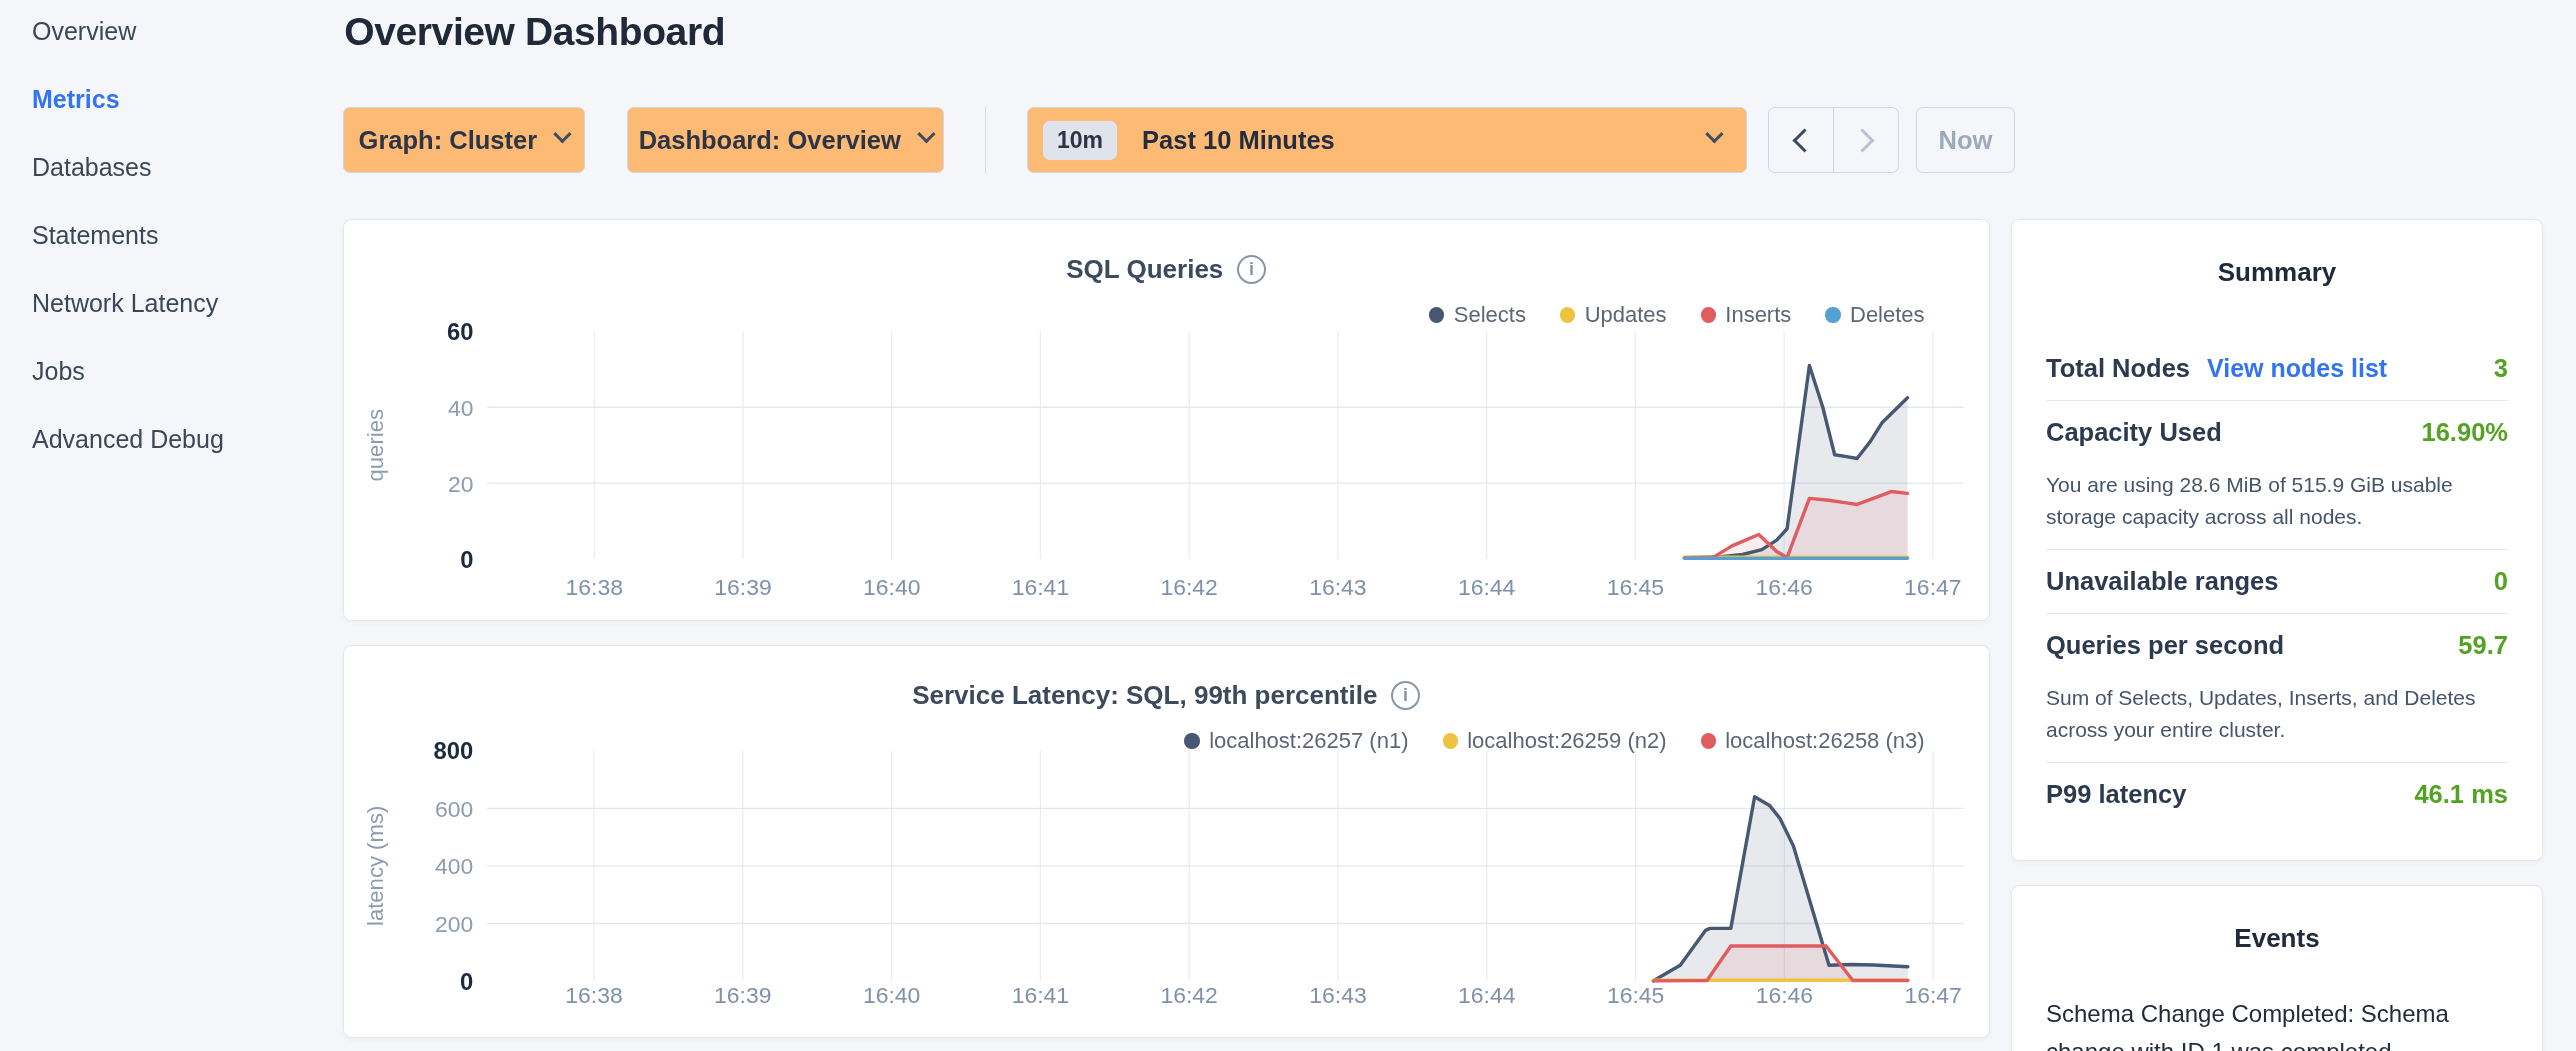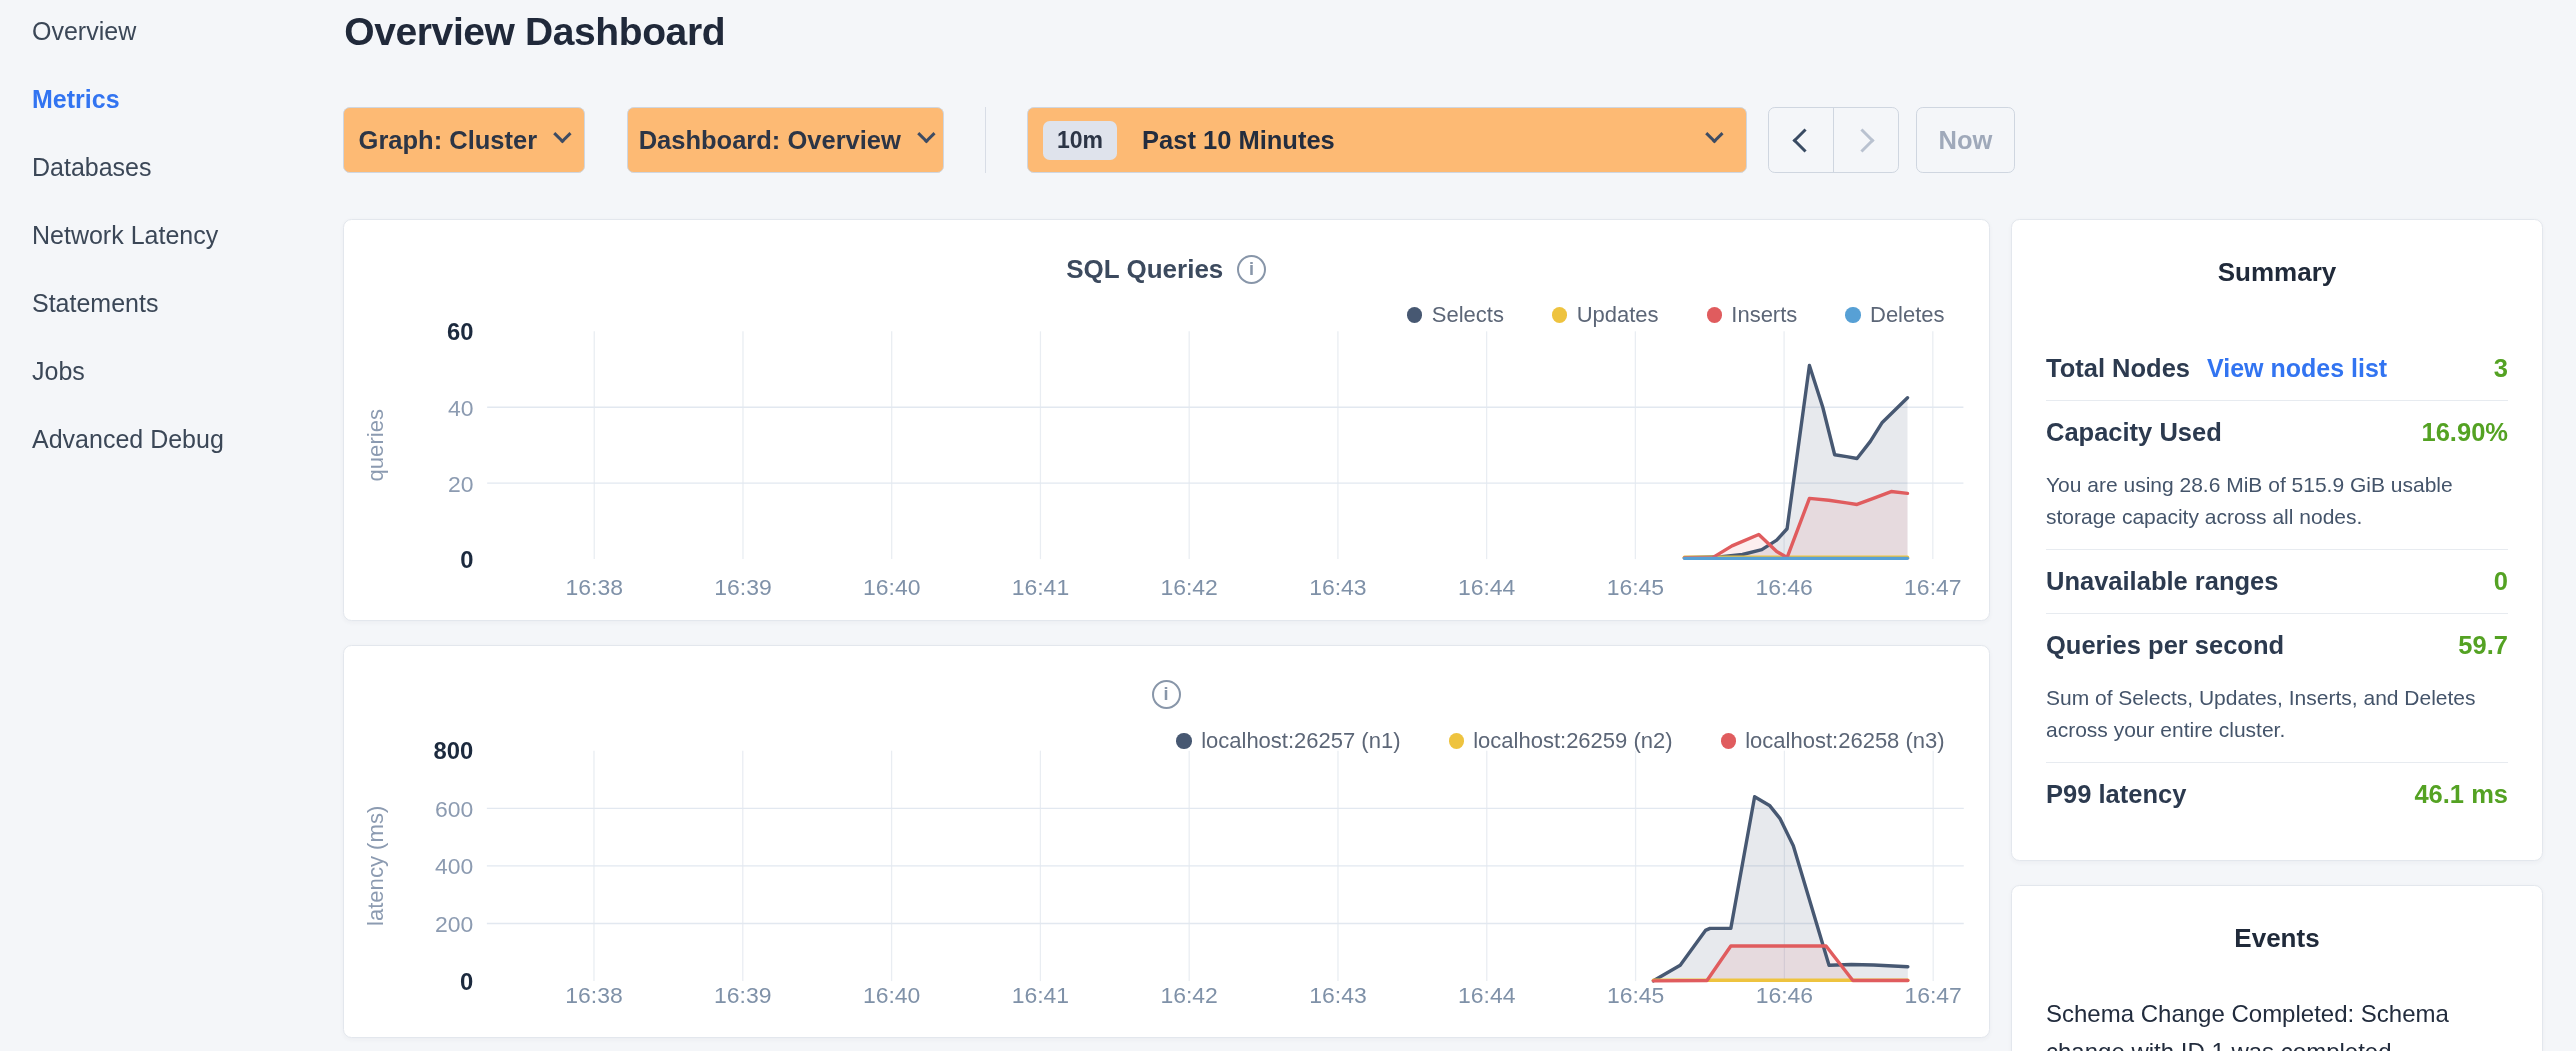--- a/index.html
+++ b/index.html
@@ -40,21 +40,21 @@
 
   
   .chart-panel { position:absolute; left:2.6px; width:1647px; background:#fff; border:1.3px solid #e3e7ed;
                  border-radius:8.5px; box-shadow:0 1.7px 4.3px rgba(40,50,70,.04); }
   #chart-0 { top:219px; height:402px; }
   #chart-1 { top:645px; height:393px; }
   .chart-title-row { position:absolute; top:34px; left:0; width:100%; display:flex; align-items:center; justify-content:center; gap:13.6px; }
   .chart-title-row h3 { font-size:26px; font-weight:700; color:#3c4a5e; }
   .info-icon { width:29px; height:29px; border:2.1px solid #8896a9; border-radius:50%; color:#8896a9;
                font-size:18px; font-weight:700; display:flex; align-items:center; justify-content:center; cursor:pointer; }
-  .legend { position:absolute; top:82px; right:44px; display:flex; gap:48px; }
+  .legend { position:absolute; top:82px; right:64px; display:flex; gap:34px; }
   .legend-item { display:flex; align-items:center; gap:9.4px; font-size:22px; color:#5c6677; }
   .legend-item .dot { width:15.3px; height:15.3px; border-radius:50%; display:inline-block; }
   .chart-panel svg { position:absolute; left:0; top:0; }
   .vgrid { stroke:#e9edf2; stroke-width:1.5; }
   .hgrid { stroke:#e2e8f0; stroke-width:1.5; }
   .xlab  { fill:#7f91a8; font-size:27px; text-anchor:middle; }
   .ylab  { fill:#8c9bb1; font-size:27px; text-anchor:end; }
   .ylab.emph { fill:#1c2a3e; font-weight:700; font-size:28px; }
   .ytitle{ fill:#8c9bb1; font-size:26px; text-anchor:middle; }
 
@@ -75,22 +75,22 @@
 </style>
 </head>
 <body>
 
 <div class="app">
 
   <nav class="sidebar">
     <div class="nav-item">Overview</div>
     <div class="nav-item active">Metrics</div>
     <div class="nav-item">Databases</div>
+    <div class="nav-item">Statements</div>
     <div class="nav-item">Network Latency</div>
-    <div class="nav-item">Statements</div>
     <div class="nav-item">Jobs</div>
     <div class="nav-item">Advanced Debug</div>
   </nav>
 
   <main class="main">
     <h1 class="page-title">Overview Dashboard</h1>
 
     <div class="toolbar">
       <button class="dd" id="dd-graph">
         <span>Graph: Cluster</span>
@@ -172,20 +172,21 @@
           <path d="M1576.7,399 L1576.7,397.7 L1610.0,397.2 L1632.7,383.4 L1664.2,370.0 L1685.3,390.1 L1697.5,397.2 L1723.8,327.5 L1746.5,329.8 L1767.5,332.9 L1779.8,334.7 L1799.0,327.5 L1820.0,319.5 L1839.2,321.7 L1839.2,399 Z" fill="rgba(224,92,94,0.10)" stroke="none"></path>
           <path d="M1576.7,397.2 L1620.5,396.3 L1645.0,393.6 L1667.8,387.8 L1685.3,376.7 L1697.5,363.3 L1723.8,171.2 L1739.5,220.3 L1753.5,276.2 L1767.5,278.4 L1779.8,280.6 L1795.5,260.5 L1809.5,238.2 L1839.2,209.2" fill="none" stroke="#475872" stroke-width="4" stroke-linejoin="round" stroke-linecap="round"></path>
           <path d="M1576.7,396.8 L1839.2,396.8" fill="none" stroke="#eec33f" stroke-width="4" stroke-linejoin="round" stroke-linecap="round"></path>
           <path d="M1576.7,397.7 L1610.0,397.2 L1632.7,383.4 L1664.2,370.0 L1685.3,390.1 L1697.5,397.2 L1723.8,327.5 L1746.5,329.8 L1767.5,332.9 L1779.8,334.7 L1799.0,327.5 L1820.0,319.5 L1839.2,321.7" fill="none" stroke="#e05c5e" stroke-width="4" stroke-linejoin="round" stroke-linecap="round"></path>
           <path d="M1576.7,398.1 L1839.2,398.1" fill="none" stroke="#57a0d5" stroke-width="4" stroke-linejoin="round" stroke-linecap="round"></path>
         </svg>
     </section>
 
     <section class="chart-panel" id="chart-1">
       <div class="chart-title-row">
+        <h3>Service Latency: SQL, 99th percentile</h3>
         <span class="info-icon">i</span>
       </div>
       <div class="legend">
         <span class="legend-item">
             <i class="dot" style="background: rgb(71, 88, 114);"></i>
             <span>localhost:26257 (n1)</span>
           </span>
         <span class="legend-item">
             <i class="dot" style="background: rgb(238, 195, 63);"></i>
             <span>localhost:26259 (n2)</span>

